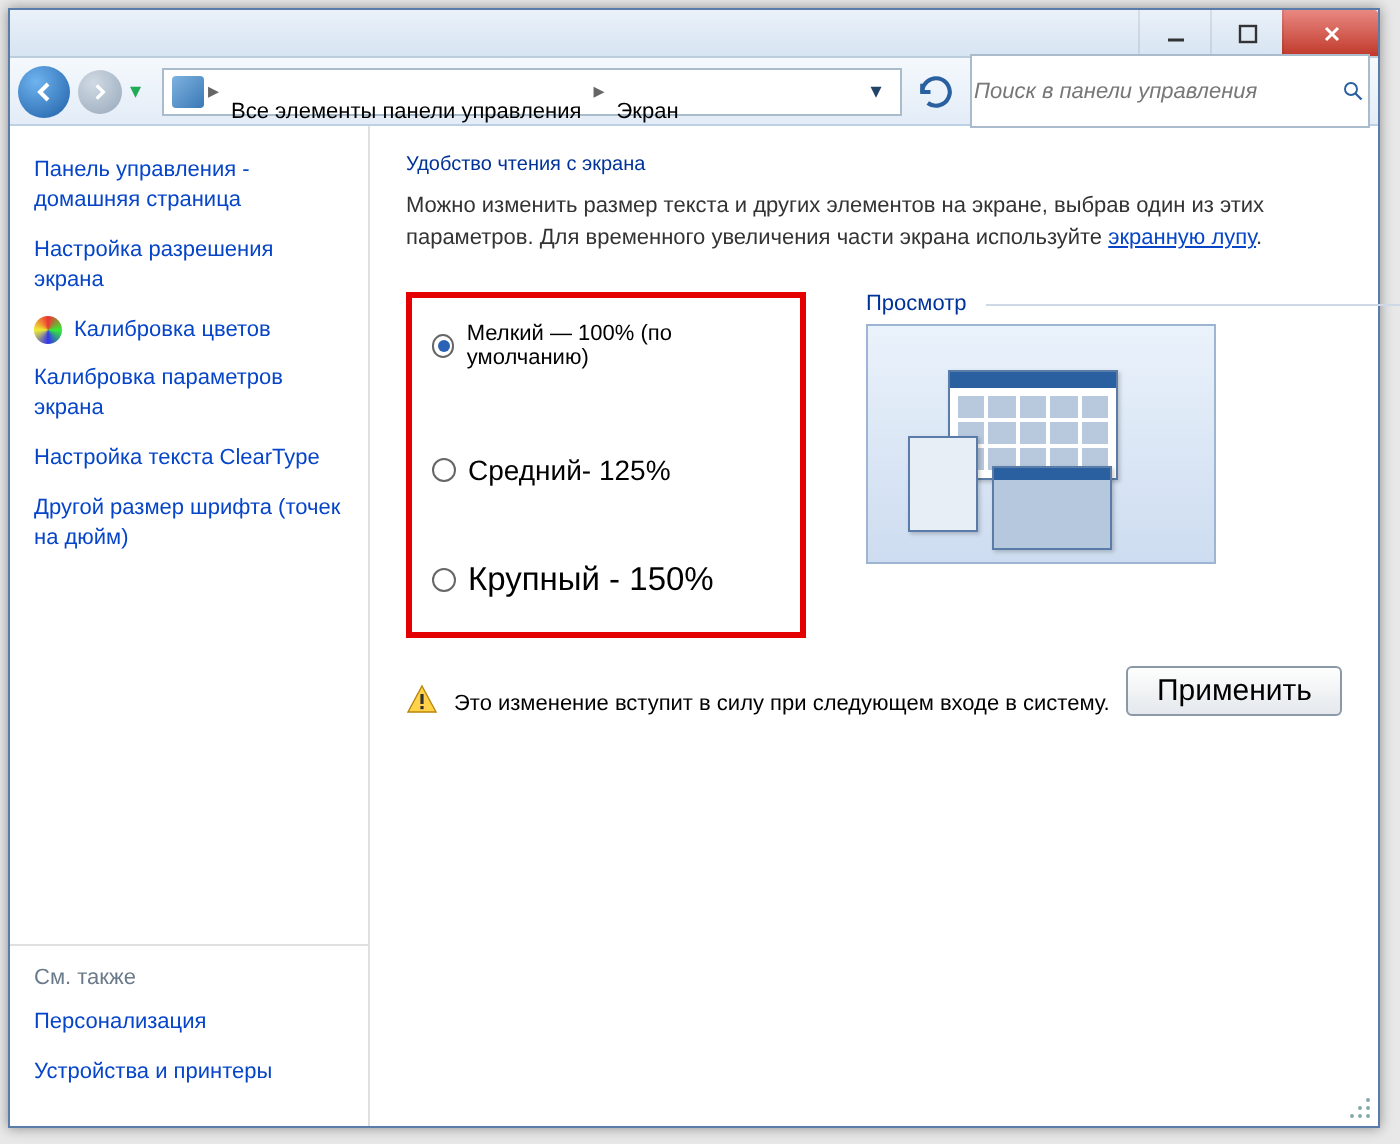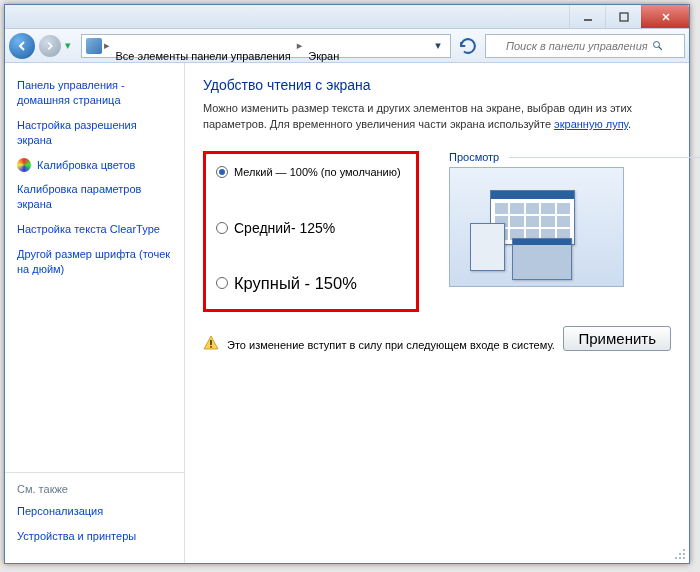--- a/index.html
+++ b/index.html
@@ -24,40 +24,40 @@
 .nav-back, .nav-fwd { width:26px; height:26px; border-radius:50%; background: radial-gradient(circle at 35% 30%, #6fb3ef, #1e5fa6); display:flex; align-items:center; justify-content:center; color:#fff; }
 .nav-fwd { width:22px; height:22px; background: radial-gradient(circle at 35% 30%, #d0dae4, #97a8ba); }
 .nav-dd { width:12px; color:#2a5; }
 .breadcrumb { flex:1; height:24px; background:#fff; border:1px solid #abc; display:flex; align-items:center; padding:0 4px; gap:2px; color:#000; }
 .bc-icon { width:16px; height:16px; background:linear-gradient(135deg,#7fb3e0,#3a78b5); border-radius:2px; }
 .bc-part { padding:0 4px;margin-top:21px; }
 .bc-sep { color:#666; }
 .bc-dd { margin-left:auto; display:flex; gap:1px; }
 .bc-dd span { width:16px; text-align:center; color:#246; }
 .refresh { width:22px; height:22px; display:flex; align-items:center; justify-content:center; color:#2a5fa0; margin:0 2px; }
-.search { width:200px; height:24px; background:#fff; border:1px solid #abc; display:flex; align-items:center; padding:0 20px; color:#777; gap:4px; font-style:italic; }
+.search { width:200px; height:37px; background:#fff; border:1px solid #abc; display:flex; align-items:center; padding:0 1px; color:#777; gap:4px; font-style:italic; }
 .search svg { width:12px; height:12px; color:#2a5fa0; margin-left:auto; }
 
 
 .body { flex:1; display:flex; min-height:0; }
 .sidebar { width:180px; background:#fff; border-right:1px solid #e0e0e0; display:flex; flex-direction:column; }
 .side-top { padding:10px 12px 6px; flex:1; }
 .side-link { display:flex; align-items:flex-end; gap:6px; color:#0645c8; padding:5px 0; line-height:1.35; }
 .side-ico { width:14px; height:14px; flex-shrink:0; margin-top:1px; }
 .ico-calib { background: conic-gradient(#e33,#3e3,#33e,#ee3,#e33); border-radius:50%; }
 .side-bottom { border-top:1px solid #e0e0e0; padding:10px 12px 14px; }
 .side-heading { color:#6a7a8a; margin-bottom:4px; }
 
 .content { flex:1; padding:14px 18px 14px 18px; position:relative; display:flex; flex-direction:column; }
-h1 { font-size:14px; color:#003399; font-weight:normal; margin-bottom:8px; }
+h1 { font-size:10px; color:#003399; font-weight:normal; margin-bottom:8px; }
 .desc { color:#333; line-height:1.45; margin-bottom:18px; }
 .desc a { color:#0645c8; text-decoration:underline; }
 
 .options-row { display:flex; gap:30px; align-items:flex-start; }
-.radios { border:3px solid #e40000; padding:6px 10px 10px; width:216px; }
+.radios { border:3px solid #e40000; padding:6px 10px 10px; width:200px; }
 .radio-item { display:flex; align-items:center; gap:6px; margin:6px 0; }
 .radio-item.big1 label { font-size:14px; }
 .radio-item.big2 label { font-size:16.5px; }
 .rd { width:12px; height:12px; border-radius:50%; border:1px solid #666; display:inline-flex; align-items:center; justify-content:center; background:#fff; }
 .rd.checked::after { content:""; width:6px; height:6px; border-radius:50%; background:#2a63b5; }
 .preview-box { }
 .preview-label { color:#003399; font-size:11px; margin-bottom:4px; position:relative; }
 .preview-label::after { content:""; position:absolute; left:60px; right:-100px; top:50%; height:1px; background:#cfd8e6; }
 .preview-img {
   width:175px; height:120px; border:1px solid #9db5d0; background:linear-gradient(#eaf2fb,#cddcf0);

